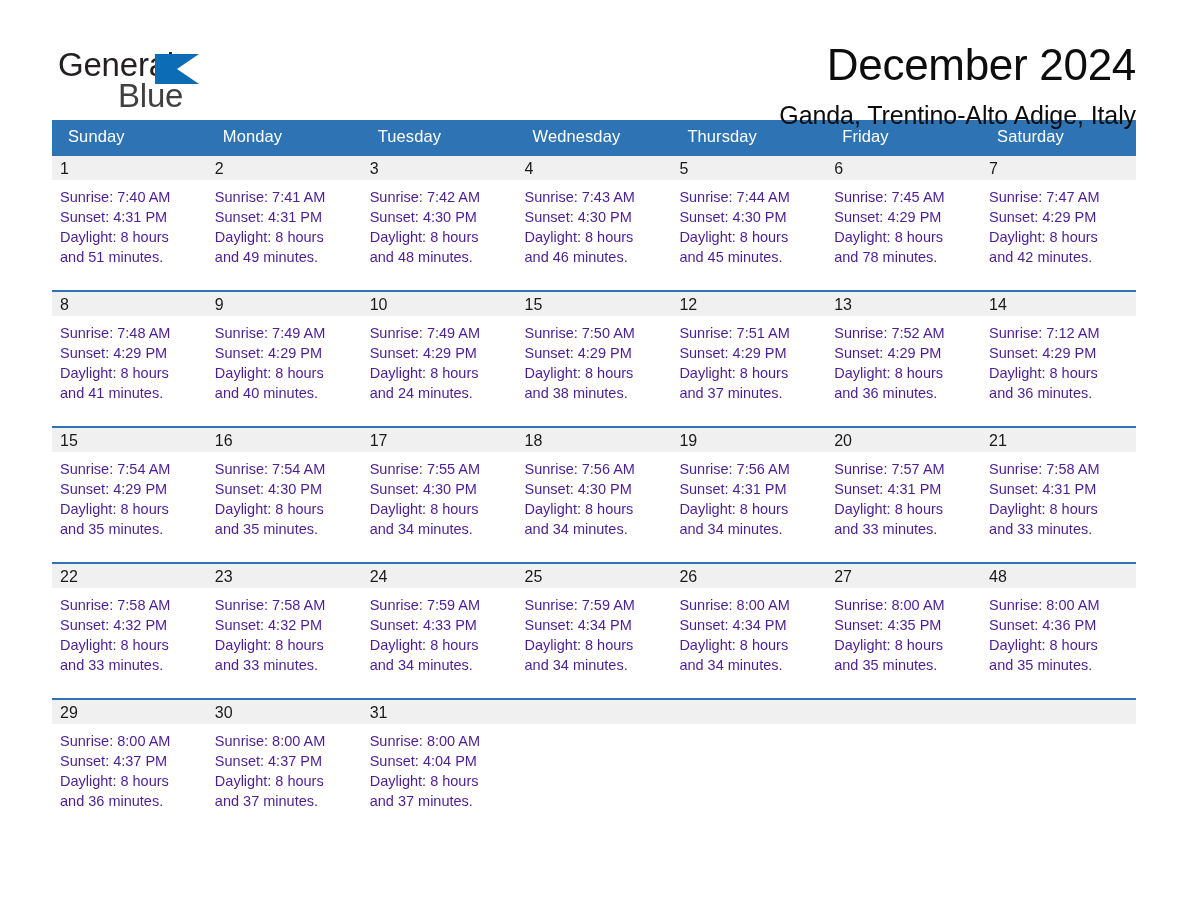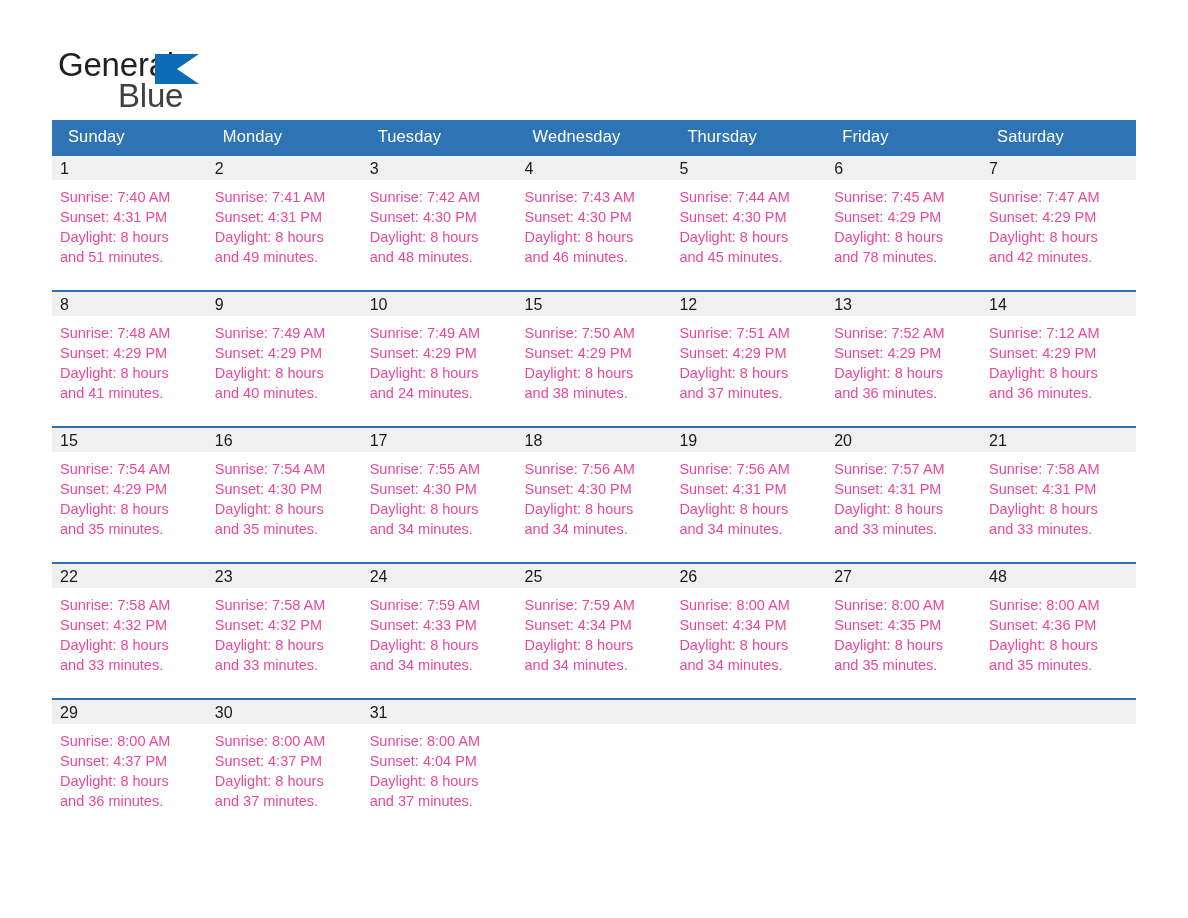--- a/index.html
+++ b/index.html
@@ -132,21 +132,21 @@
     color: #1a1a1a;
   }
   td.empty .daynum-band {
     background: #f0f0f0;
   }
 
   .cell-body {
     padding: 7px 4px 0 8px;
     font-size: 14.5px;
     line-height: 20px;
-    color: #ec4899;
+    color: #4c1d95;
   }
   .cell-body div { white-space: nowrap; }
 </style>
 </head>
 <body>
 
 <div class="page">
 
   <div class="header">
 
@@ -154,20 +154,24 @@
       <span class="logo-general">General</span>
       <span class="logo-triangle">
         <svg width="44" height="30" viewBox="0 0 44 30" xmlns="http://www.w3.org/2000/svg">
           <polygon points="0,0 44,0 0,30" fill="#0c6cb5" transform="translate(0,0)"></polygon>
           <polygon points="0,0 44,30 0,30" fill="#0c6cb5"></polygon>
         </svg>
       </span>
       <span class="logo-blue">Blue</span>
     </div>
 
+    <div class="title-block">
+      <h1 class="month-title">December 2024</h1>
+      <h2 class="location-title">Ganda, Trentino-Alto Adige, Italy</h2>
+    </div>
   </div>
 
   <table class="calendar">
     <colgroup>
       <col>
         <col>
         <col>
         <col>
         <col>
         <col>

